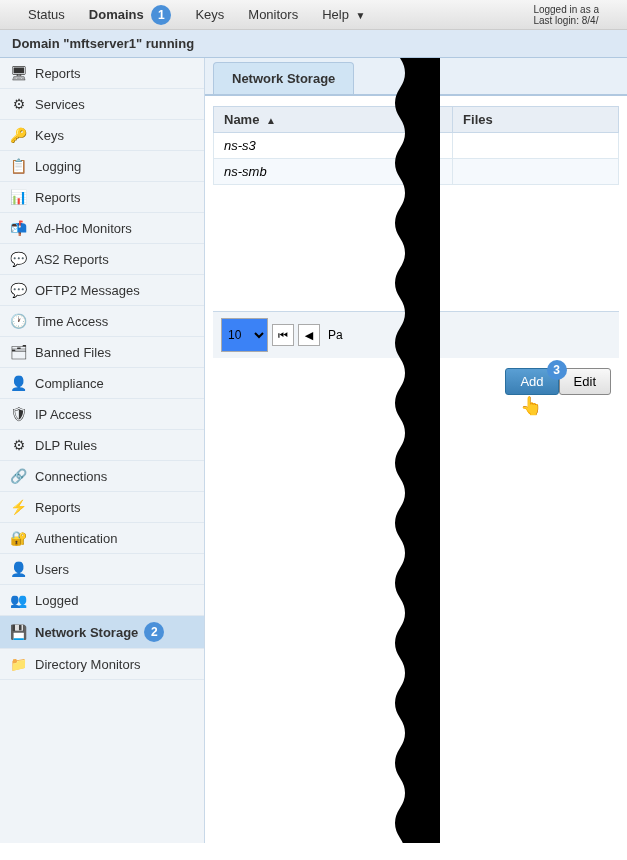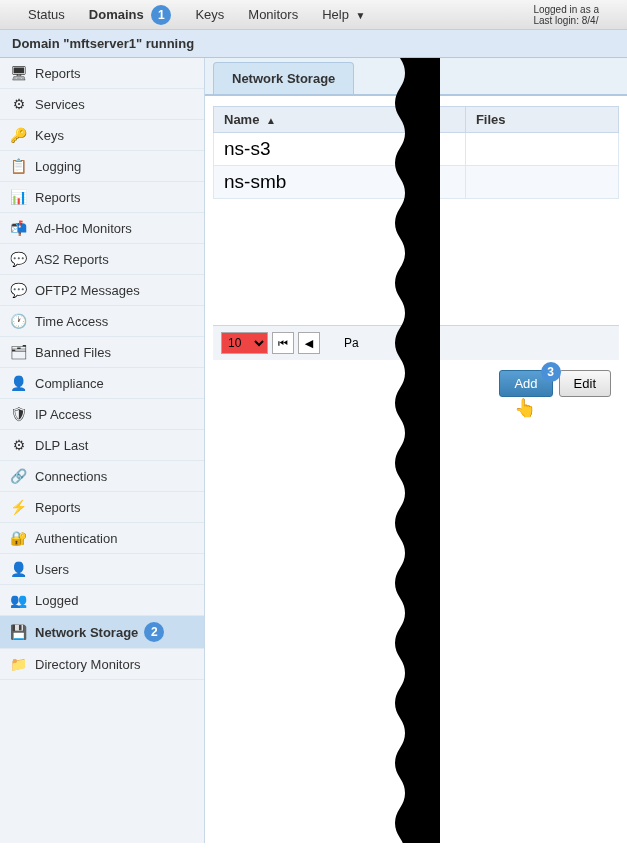--- a/index.html
+++ b/index.html
@@ -117,62 +117,62 @@
       background: #e8eef5;
       border: 1px solid #c8d8e8;
       padding: 5px 10px;
       text-align: left;
       font-size: 13px;
       color: #333;
     }
     .data-table td {
       border: 1px solid #dde8f0;
       padding: 5px 10px;
-      font-size: 19px;
+      font-size: 13px;
+      font-style: italic;
     }
     .data-table tr:nth-child(even) td { background: #f5f9fd; }
 
     .sort-arrow { font-size: 10px; margin-left: 3px; }
 
     
     .pagination-bar {
       display: flex;
       align-items: center;
       padding: 6px 8px;
       border-top: 1px solid #c8d8e8;
       background: #f0f4f8;
       gap: 4px;
       margin-top: 6px;
     }
     .page-select {
       border: 1px solid #aaa;
-      background: #ef4444;
+      background: #3b82f6;
       padding: 2px 2px;
       font-size: 12px;
-      height: 22px;
+      height: 34px;
     }
     .page-btn {
       width: 22px;
       height: 22px;
       border: 1px solid #aaa;
       background: #fff;
       cursor: pointer;
       display: inline-flex;
       align-items: center;
       justify-content: center;
       font-size: 11px;
     }
-    .page-text { font-size: 12px; margin-left: 20px; }
+    .page-text { font-size: 12px; margin-left: 4px; }
 
     
     .action-buttons {
       display: flex;
       justify-content: flex-end;
       padding: 10px 8px;
-      gap: 6px;
       align-items: flex-start;
     }
     .btn {
       padding: 5px 14px;
       border: 1px solid #888;
       border-radius: 3px;
       font-size: 13px;
       cursor: pointer;
       background: linear-gradient(to bottom, #f8f8f8, #e0e0e0);
     }
@@ -286,21 +286,21 @@
     <div class="sidebar-item">
       <span class="sidebar-icon">👤</span>
       <span>Compliance</span>
     </div>
     <div class="sidebar-item">
       <span class="sidebar-icon">🛡</span>
       <span>IP Access</span>
     </div>
     <div class="sidebar-item">
       <span class="sidebar-icon">⚙</span>
-      <span>DLP Last</span>
+      <span>DLP Rules</span>
     </div>
     <div class="sidebar-item">
       <span class="sidebar-icon">🔗</span>
       <span>Connections</span>
     </div>
     <div class="sidebar-item">
       <span class="sidebar-icon">⚡</span>
       <span>Reports</span>
     </div>
     <div class="sidebar-item">

